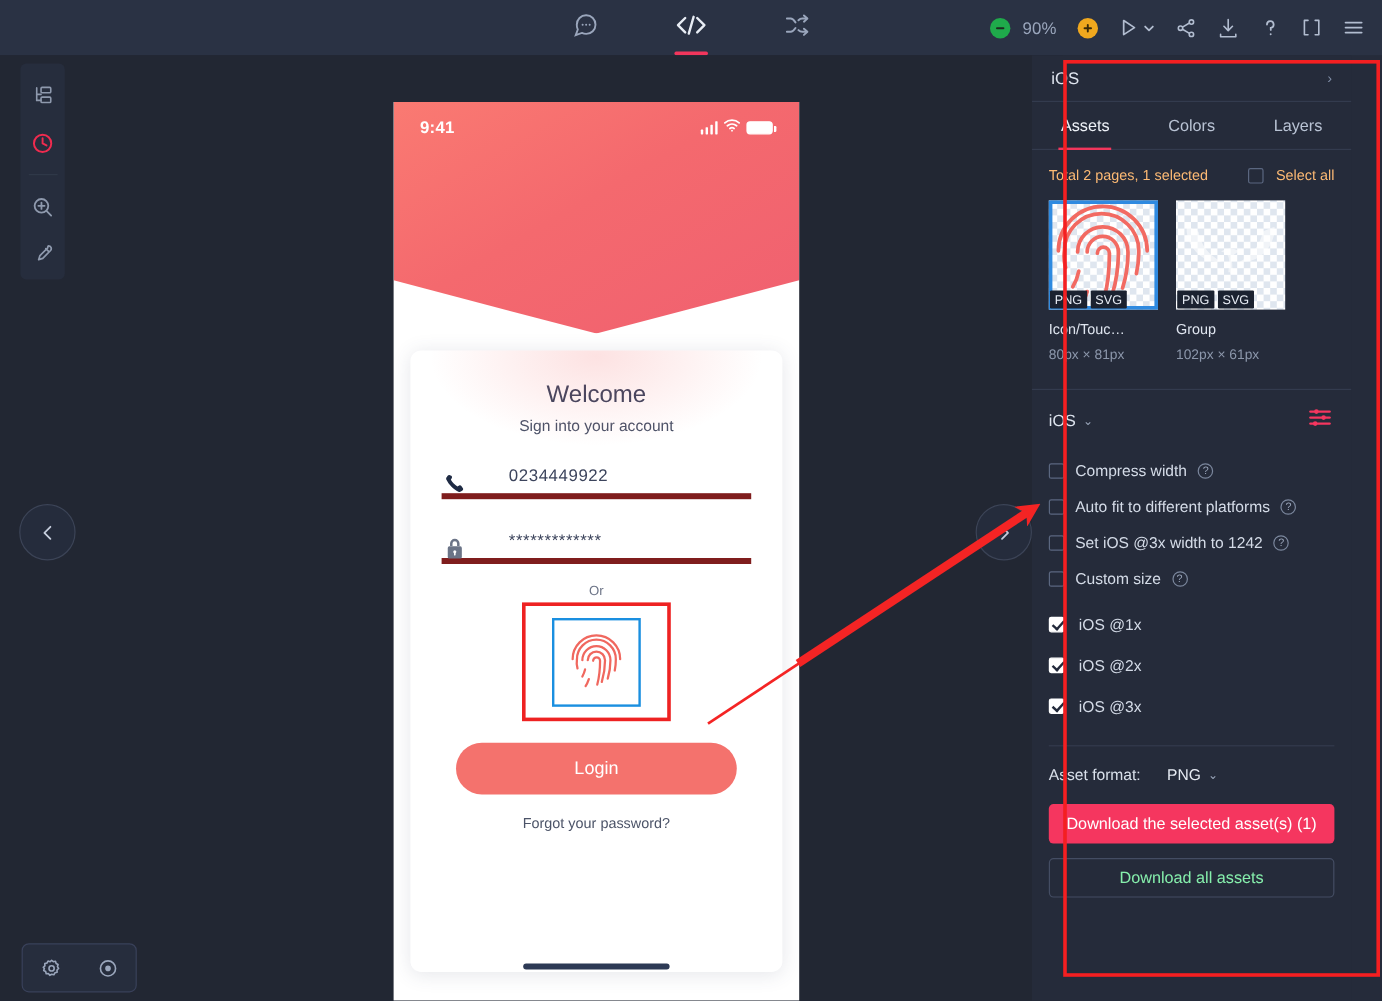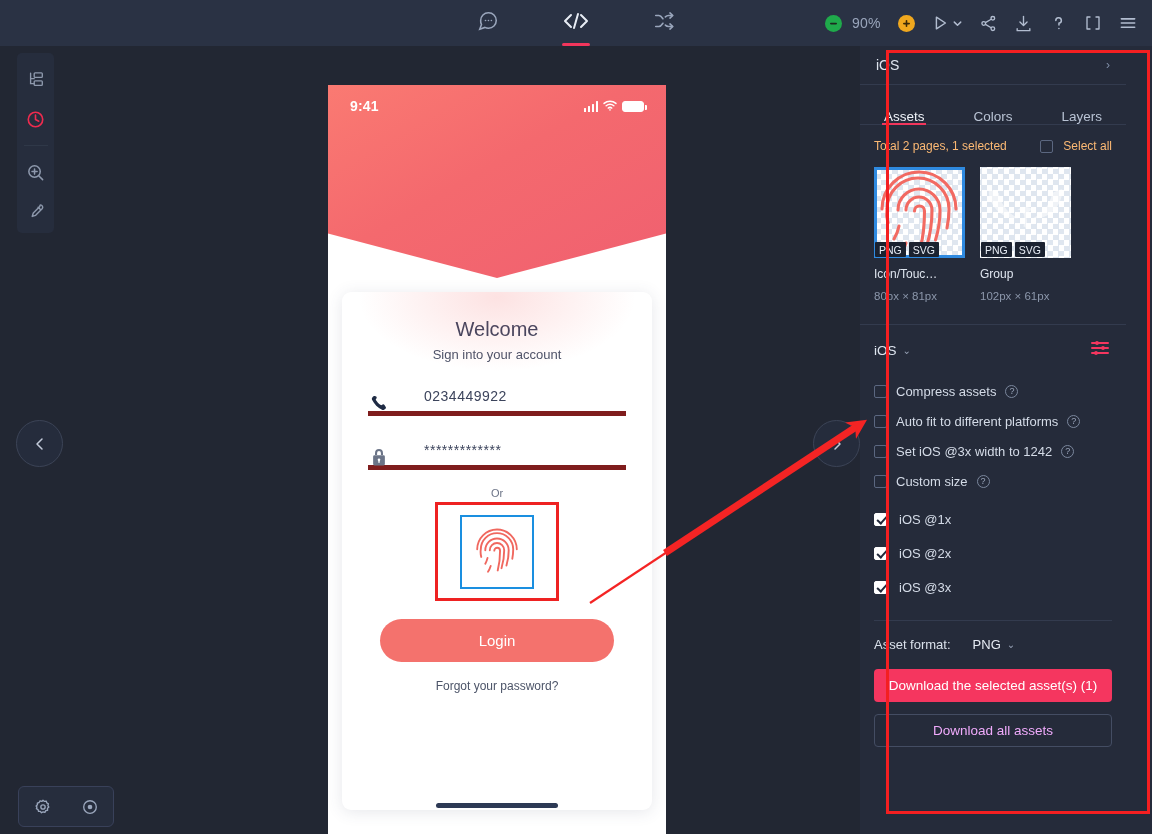--- a/index.html
+++ b/index.html
@@ -177,21 +177,21 @@
     position: absolute; right: 0; top: 46px; width: 266px; height: 788px;
     background: #252b3a;
   }
   .rp-head {
     height: 39px; padding: 0 16px; display: flex; align-items: center; justify-content: space-between;
     border-bottom: 1px solid #333b4e;
   }
   .rp-head-title { color: #dfe5ef; font-size: 14px; }
   .rp-head-chev { color: #7f8da6; font-size: 12px; cursor: pointer; }
 
-  .rp-tabs { display: flex; height: 40px; border-bottom: 1px solid #333b4e; align-items: flex-end; }
+  .rp-tabs { display: flex; height: 40px; border-bottom: 1px solid #333b4e; }
   .rp-tab {
     flex: 1; display: flex; align-items: center; justify-content: center;
     color: #b9c3d4; font-size: 13.5px; cursor: pointer; position: relative;
   }
   .rp-tab.active { color: #eef2f8; }
   .rp-tab.active::after {
     content: ""; position: absolute; bottom: -1px; left: 50%; transform: translateX(-50%);
     width: 44px; height: 2.5px; background: #f2365c;
   }
 
@@ -255,21 +255,21 @@
   .fmt-val { display: flex; align-items: center; gap: 6px; color: #e6ebf3; cursor: pointer; }
 
   .dl-primary {
     display: block; margin: 17px auto 0; width: 238px; height: 33px;
     background: #f5365f; color: #fff; border: none; border-radius: 4px;
     font-size: 13.5px; cursor: pointer; white-space: nowrap;
     font-family: "Liberation Sans", sans-serif;
   }
   .dl-secondary {
     display: block; margin: 12px auto 0; width: 238px; height: 33px;
-    background: transparent; color: #f0abfc; border: 1px solid #444d63; border-radius: 4px;
+    background: transparent; color: #86efac; border: 1px solid #444d63; border-radius: 4px;
     font-size: 13.5px; cursor: pointer;
     font-family: "Liberation Sans", sans-serif;
   }
 
   
   .hl-box {
     position: absolute; left: 886px; top: 50px; width: 264px; height: 764px;
     border: 3px solid #f41f21; pointer-events: none; z-index: 20;
   }
 </style>
@@ -608,21 +608,21 @@
             <circle cx="13" cy="8" r="1.9" fill="#f5365f" stroke="none"></circle>
           <line x1="2" y1="13" x2="18" y2="13"></line>
             <circle cx="6" cy="13" r="1.9" fill="#f5365f" stroke="none"></circle>
         </svg>
       </span>
     </div>
 
     <div class="opt-list">
       <div class="opt-row">
         <span class="cb"></span>
-        <span>Compress assets</span>
+        <span>Compress width</span>
         <span class="help">?</span>
       </div>
       <div class="opt-row">
         <span class="cb"></span>
         <span>Auto fit to different platforms</span>
         <span class="help">?</span>
       </div>
       <div class="opt-row">
         <span class="cb"></span>
         <span>Set iOS @3x width to 1242</span>

